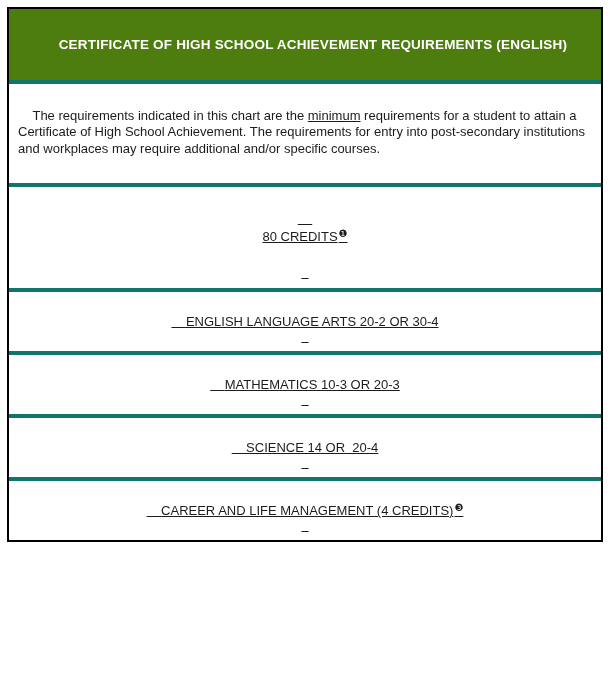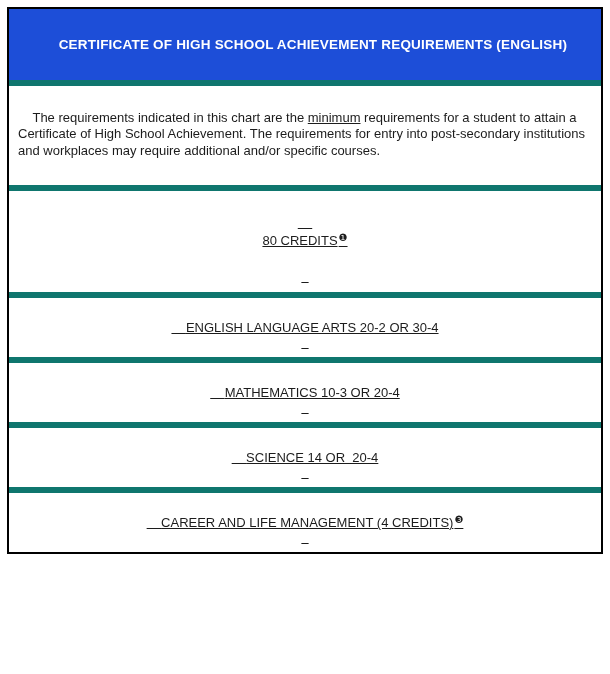--- a/index.html
+++ b/index.html
@@ -11,21 +11,21 @@
     color: #1c1c1c;
   }
   .table {
     position: absolute;
     left: 7px; top: 7px;
     width: 596px;
     border: 2px solid #000;
     background: #fff;
   }
   .row {
-    border-top: 6px solid #0f766e;
+    border-top: 4px solid #0f766e;
     font-size: 13px;
     white-space: pre-wrap;
   }
   .row:first-child { border-top: none; }
   .c { text-align: center; text-decoration: underline; }
 
   .hdr {
     background: #676b71;
     color: #ffffff;
     font-weight: bold;
@@ -49,38 +49,38 @@
     position: relative;
     top: -4px;
     margin-left: 1px;
   }
 </style>
 </head>
 <body>
 
 <div class="table">
 
-  <div class="row hdr" style="background: #1d4ed8; color: rgb(255, 255, 255); text-align: center;">
+  <div class="row hdr" style="background: #4d7c0f; color: rgb(255, 255, 255); text-align: center;">
     <span>CERTIFICATE OF HIGH SCHOOL ACHIEVEMENT REQUIREMENTS (ENGLISH)</span>
   </div>
 
   <div class="row intro">
     <span>The requirements indicated in this chart are the </span><span class="u">minimum</span><span> requirements for a student to attain a Certificate of High School Achievement. The requirements for entry into post-secondary institutions and workplaces may require additional and/or specific courses.</span>
   </div>
 
   <div class="row credits c">
     <div><span>80 CREDITS</span><span class="fn">❶</span></div>
   </div>
 
   <div class="row simple c">
     <span>ENGLISH LANGUAGE ARTS 20-2 OR 30-4</span>
   </div>
 
   <div class="row simple c">
-    <span>MATHEMATICS 10-3 OR 20-4</span>
+    <span>MATHEMATICS 10-3 OR 20-3</span>
   </div>
 
   <div class="row simple c">
     <span>SCIENCE 14 OR  20-4</span>
   </div>
 
 
 
   <div class="row simple c">
     <span>CAREER AND LIFE MANAGEMENT (4 CREDITS)</span><span class="fn">❸</span>

